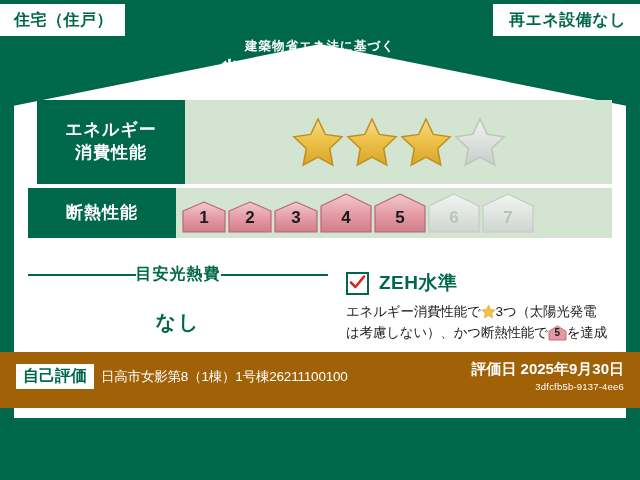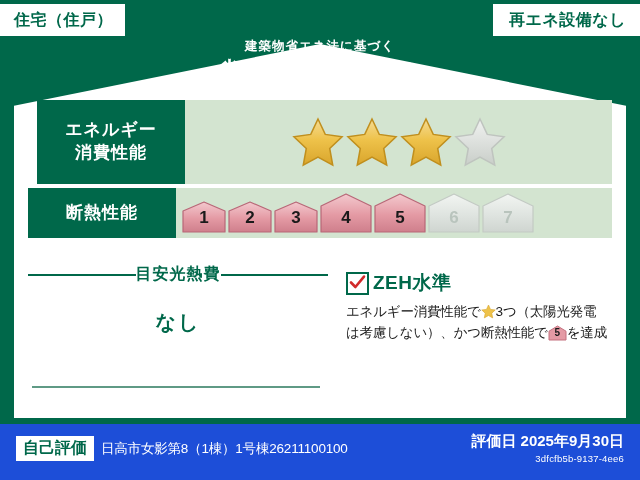--- a/index.html
+++ b/index.html
@@ -2,21 +2,21 @@
 <html><head>
 <meta charset="utf-8">
 <style>
   html,body{margin:0;padding:0;}
   body{
     width:640px;height:480px;overflow:hidden;
     background:#00684a;
     font-family:"Liberation Sans","DejaVu Sans",sans-serif;
     -webkit-font-smoothing:antialiased;
   }
-  .label-root{position:relative;width:640px;height:480px;}
+  .label-root{position:relative;width:640px;height:408px;}
 
   
   .badge-tl,.badge-tr{
     position:absolute;top:4px;background:#fff;color:#00684a;
     font-weight:bold;font-size:16px;letter-spacing:.5px;
     display:flex;align-items:center;justify-content:center;
     height:32px;
   }
   .badge-tl{left:0;padding:0 12px 0 14px;}
   .badge-tr{right:0;padding:0 14px 0 16px;}
@@ -71,40 +71,40 @@
     margin-top:4px;color:#00684a;font-weight:bold;font-size:16px;letter-spacing:1px;
   }
   .cost-head .ln{flex:1;height:2px;background:#00684a;}
   .cost-val{
     text-align:center;color:#00684a;font-weight:bold;font-size:20px;
     margin-top:24px;letter-spacing:2px;
   }
   .cost-rule{position:absolute;left:4px;right:8px;top:126px;height:2px;background:#5f9a85;}
 
   
-  .zeh-head{display:flex;align-items:center;gap:4px;margin-top:10px;}
+  .zeh-head{display:flex;align-items:center;gap:10px;margin-top:10px;}
   .zeh-box{
     width:19px;height:19px;border:2px solid #00684a;background:#fff;
     position:relative;flex:0 0 19px;
   }
   .zeh-box svg{position:absolute;left:1px;top:0px;}
   .zeh-title{color:#00684a;font-weight:bold;font-size:19px;letter-spacing:.5px;}
   .zeh-desc{
     margin-top:6px;color:#1a1a1a;font-size:13.5px;line-height:1.55;
     letter-spacing:-.2px;
   }
   .inline-star{display:inline-block;vertical-align:-3px;width:15px;height:15px;}
   .inline-house{display:inline-block;vertical-align:-4px;width:19px;height:16px;position:relative;}
   .inline-house span{
     position:absolute;left:0;right:0;bottom:0px;text-align:center;
     font-size:10px;font-weight:bold;color:#1a1a1a;
   }
 
   
-  .footer{position:absolute;left:0;bottom:0;width:640px;height:56px;background:#1d4ed8;}
+  .footer{position:absolute;left:0;bottom:0;width:640px;height:56px;background:#a16207;}
   .foot-left{position:absolute;left:16px;top:12px;display:flex;align-items:center;}
   .foot-badge{
     background:#fff;color:#00684a;font-weight:bold;font-size:16px;
     padding:2px 7px;letter-spacing:0px;
   }
   .foot-addr{color:#fff;font-size:13.5px;margin-left:7px;letter-spacing:-.2px;}
   .foot-right{position:absolute;right:16px;top:8px;text-align:right;color:#fff;}
   .foot-date{font-size:15px;font-weight:bold;letter-spacing:0px;}
   .foot-hash{font-size:9.5px;margin-top:2px;letter-spacing:.2px;}
 </style>

